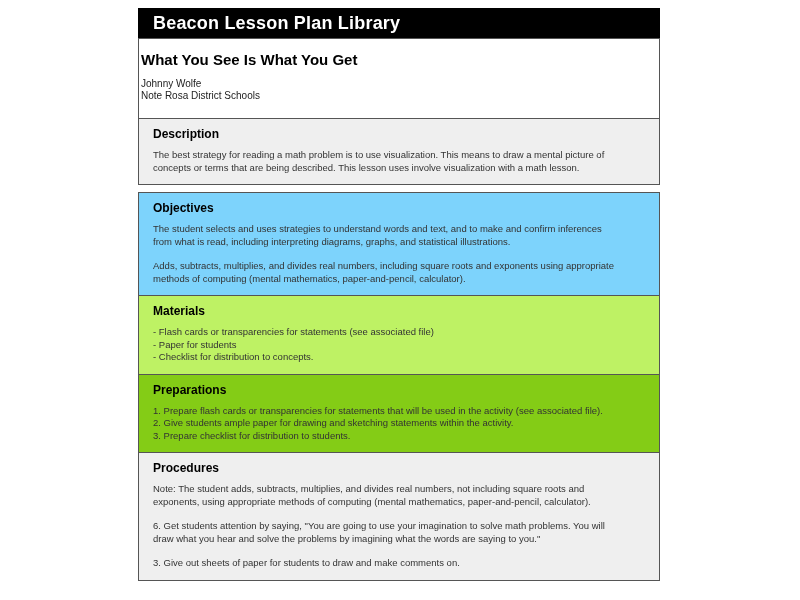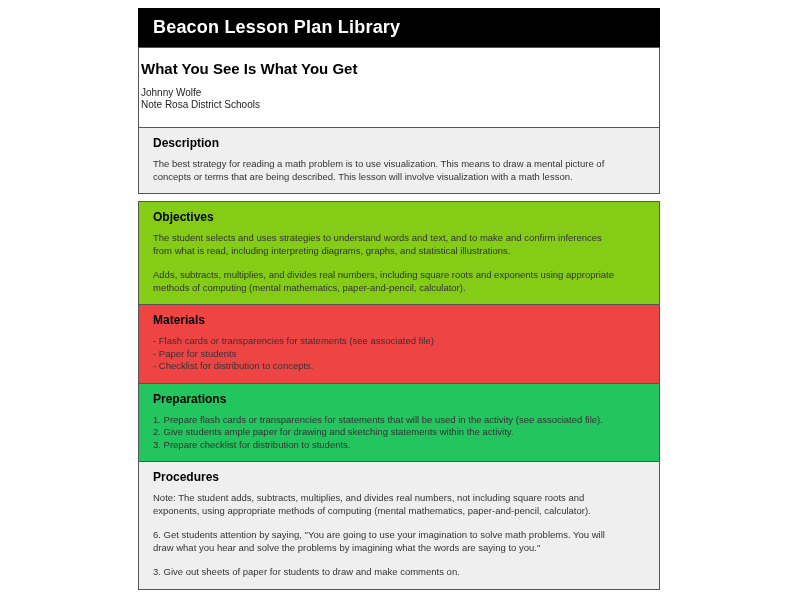--- a/index.html
+++ b/index.html
@@ -15,21 +15,21 @@
     color: #333333;
   }
   .doc {
     position: absolute;
     left: 138px;
     top: 8px;
     width: 522px;
   }
   .header-bar {
     box-sizing: border-box;
-    height: 39px;
+    height: 30px;
     padding: 0 15px;
     display: flex;
     align-items: center;
     font-size: 18px;
     font-weight: bold;
     letter-spacing: 0.2px;
   }
   .section {
     box-sizing: border-box;
     border: 1px solid #555555;
@@ -90,46 +90,46 @@
   <div class="section title-block" style="background-color: rgb(255, 255, 255);">
     <div class="lesson-title">What You See Is What You Get</div>
     <div class="author-line">Johnny Wolfe</div>
     <div class="author-line">Note Rosa District Schools</div>
   </div>
 
   <div class="section" style="background-color: rgb(239, 239, 239);">
     <div class="section-heading">Description</div>
     <div class="para">
       <div class="line">The best strategy for reading a math problem is to use visualization. This means to draw a mental picture of</div>
-      <div class="line">concepts or terms that are being described. This lesson will involve visualization with a math lesson.</div>
+      <div class="line">concepts or terms that are being described. This lesson uses involve visualization with a math lesson.</div>
     </div>
   </div>
 
-  <div class="section" style="background-color: #84cc16; margin-top: 7px;">
+  <div class="section" style="background-color: #7dd3fc; margin-top: 7px;">
     <div class="section-heading">Objectives</div>
     <div class="para">
       <div class="line">The student selects and uses strategies to understand words and text, and to make and confirm inferences</div>
       <div class="line">from what is read, including interpreting diagrams, graphs, and statistical illustrations.</div>
     </div>
     <div class="para">
       <div class="line">Adds, subtracts, multiplies, and divides real numbers, including square roots and exponents using appropriate</div>
       <div class="line">methods of computing (mental mathematics, paper-and-pencil, calculator).</div>
     </div>
   </div>
 
-  <div class="section" style="background-color: #ef4444;">
+  <div class="section" style="background-color: #bef264;">
     <div class="section-heading">Materials</div>
     <div class="para">
       <div class="line">- Flash cards or transparencies for statements (see associated file)</div>
       <div class="line">- Paper for students</div>
       <div class="line">- Checklist for distribution to concepts.</div>
     </div>
   </div>
 
-  <div class="section" style="background-color: #22c55e;">
+  <div class="section" style="background-color: #84cc16;">
     <div class="section-heading">Preparations</div>
     <div class="para">
       <div class="line">1. Prepare flash cards or transparencies for statements that will be used in the activity (see associated file).</div>
       <div class="line">2. Give students ample paper for drawing and sketching statements within the activity.</div>
       <div class="line">3. Prepare checklist for distribution to students.</div>
     </div>
   </div>
 
   <div class="section" style="background-color: rgb(239, 239, 239);">
     <div class="section-heading">Procedures</div>

